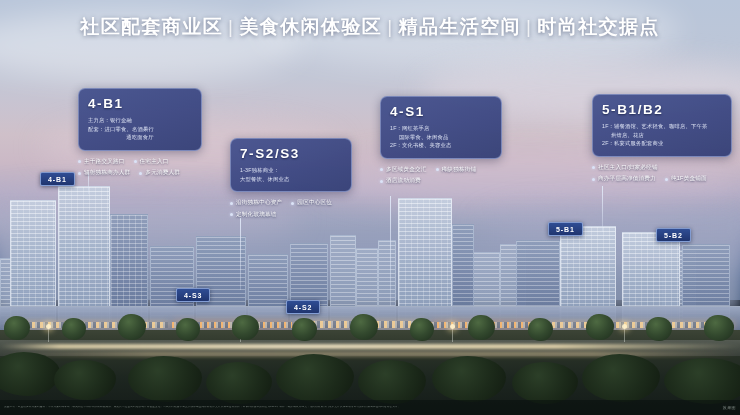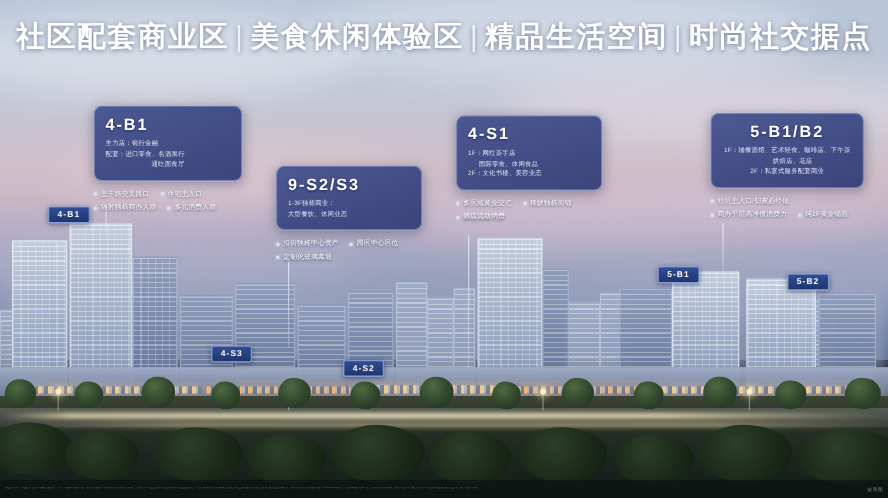--- a/index.html
+++ b/index.html
@@ -34,21 +34,21 @@
     background:linear-gradient(180deg, rgba(196,190,210,0) 0%, rgba(173,178,200,.55) 55%, rgba(150,160,185,.75) 100%);
     filter:blur(6px);
   }
 
   
   .title-band {
     position:absolute; left:0; top:14px; width:740px;
     text-align:center; z-index:40;
   }
   .main-title {
-    font-size:24px; font-weight:700; color:#ffffff; letter-spacing:1.4px;
+    font-size:19px; font-weight:700; color:#ffffff; letter-spacing:1.4px;
     text-shadow:0 1px 4px rgba(40,50,80,.55);
     white-space:nowrap;
   }
   .main-title .sep { font-weight:400; color:rgba(255,255,255,.8); margin:0 5px; }
   .sub-title {
     margin-top:9px; font-size:9.5px; color:rgba(255,255,255,.92);
     letter-spacing:1.2px; text-shadow:0 1px 3px rgba(40,50,80,.5);
   }
 
   
@@ -366,21 +366,21 @@
             <i class="dot"></i>
             <span>多元消费人群</span>
           </span>
       </div>
     </div>
   </div>
   <div class="leader" style="left:88px;top:172px;height:22px;"></div>
 
   <div class="callout" style="left:230px;top:138px;">
     <div class="card" style="width:122px;">
-      <div class="card-code">9-S2/S3</div>
+      <div class="card-code">7-S2/S3</div>
       <div class="card-lines">
         <div>1-3F独栋商业：</div>
         <div>大型餐饮、休闲业态</div>
       </div>
     </div>
     <div class="bullets">
       <div class="brow">
         <span class="bul">
             <i class="dot"></i>
             <span>沿街独栋中心资产</span>
@@ -424,21 +424,21 @@
         <span class="bul">
             <i class="dot"></i>
             <span>酒店流动消费</span>
           </span>
       </div>
     </div>
   </div>
   <div class="leader" style="left:390px;top:196px;height:110px;"></div>
 
   <div class="callout" style="left:592px;top:94px;">
-    <div class="card" style="width:128px;text-align:center;">
+    <div class="card" style="width:140px;">
       <div class="card-code">5-B1/B2</div>
       <div class="card-lines">
         <div>1F：辅餐酒馆、艺术轻食、咖啡店、下午茶</div>
         <div class="indent">烘焙店、花店</div>
         <div>2F：私宴式服务配套商业</div>
       </div>
     </div>
     <div class="bullets">
       <div class="brow">
         <span class="bul">

